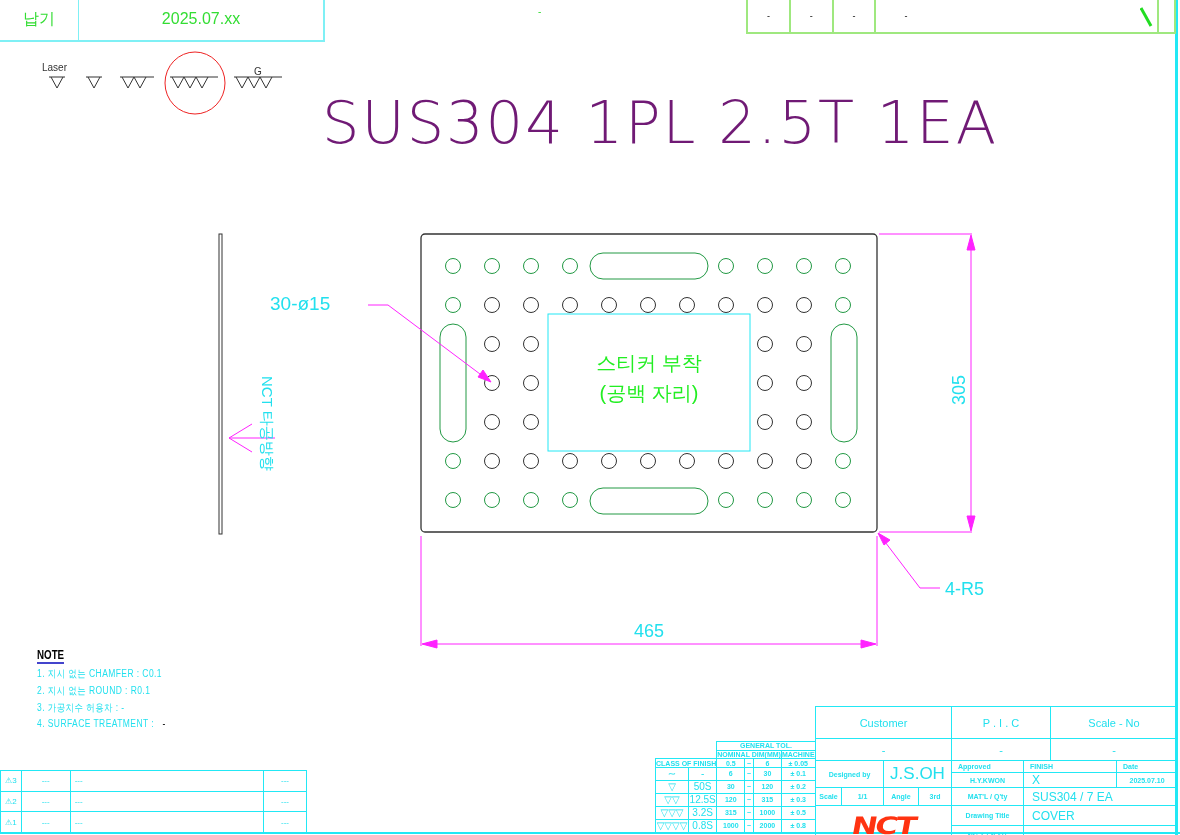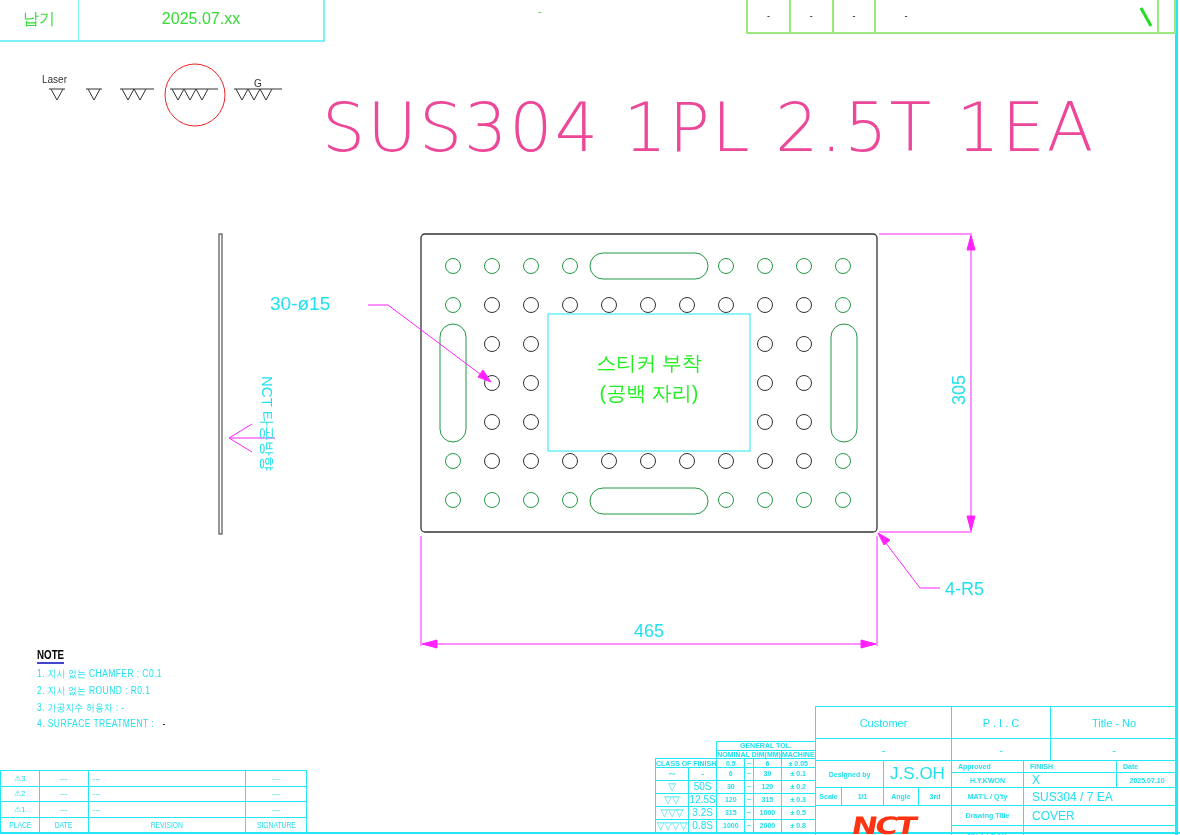--- a/index.html
+++ b/index.html
@@ -12,21 +12,21 @@
   #due-box .c2{left:79px;width:244px;}
   
   #bom{left:746px;top:-2px;width:430px;height:36px;}
   #bom table{border-collapse:collapse;width:100%;height:100%;}
   #bom td{border:2px solid #9fe87f;font-size:9px;text-align:center;padding:0;color:#000;font-family:"Liberation Sans Narrow","Liberation Sans",sans-serif;}
   #bom td.h{font-weight:bold;letter-spacing:-0.3px;transform:scaleX(0.8);}
   
   #frame-right{left:1175px;top:0;width:3px;height:835px;background:#22e8f5;}
   #frame-bottom{left:0;top:832px;width:1180px;height:2px;background:#22e8f5;}
   
-  #big-title{left:322px;top:88px;font-size:68px;color:#ec4899;font-family:"DejaVu Sans",sans-serif;font-weight:300;letter-spacing:2px;white-space:nowrap;}
+  #big-title{left:322px;top:88px;font-size:59px;color:#701a75;font-family:"DejaVu Sans",sans-serif;font-weight:300;letter-spacing:2px;white-space:nowrap;}
   
   #symbols{left:32px;top:70px;}
   .tri-label{position:absolute;font-size:10px;color:#333;}
   
   #note{left:37px;top:645px;}
   #note .title{font-size:13px;color:#000;font-weight:bold;border-bottom:2px solid #4444cc;display:inline-block;transform:scaleX(0.75);transform-origin:left;letter-spacing:0;}
   #note .line{font-size:10px;color:#22e0ee;margin-top:3px;transform:scaleX(0.85);transform-origin:left;white-space:nowrap;letter-spacing:0.5px;}
   #note .dash{color:#000;}
   
   #rev{left:0;top:770px;width:307px;height:63px;}
@@ -74,21 +74,21 @@
       <td></td>
     </tr>
   </tbody>
     </table>
 </div>
 
 <svg class="abs" style="left:1140px;top:0" width="40" height="60">
   <line x1="1" y1="8" x2="11" y2="26" stroke="#22dd22" stroke-width="3"></line>
 </svg>
 
-<div class="abs" id="symbols" style="left:0;top:60px;width:320px;height:70px;">
+<div class="abs" id="symbols" style="left:0;top:48px;width:320px;height:70px;">
   <span class="tri-label" style="left:42px;top:14px">Laser</span>
   <span class="tri-label" style="left:254px;top:18px">G</span>
   <svg width="320" height="70" style="position:absolute;left:0;top:0">
     <g fill="none" stroke="#333" stroke-width="1">
       <g>
           <line x1="49" y1="29" x2="65" y2="29"></line>
           <polyline points="51,29 57,40 63,29"></polyline>
         </g>
       <g>
           <line x1="86" y1="29" x2="102" y2="29"></line>
@@ -242,26 +242,20 @@
       <td class="center">---</td>
       <td>---</td>
       <td class="center">---</td>
     </tr>
     <tr>
       <td class="center">⚠1</td>
       <td class="center">---</td>
       <td>---</td>
       <td class="center">---</td>
     </tr>
-    <tr class="head">
-      <td>PLACE</td>
-      <td>DATE</td>
-      <td>REVISION</td>
-      <td>SIGNATURE</td>
-    </tr>
   </tbody>
     </table>
 </div>
 
 <div class="abs" id="tol">
   <table>
     <tbody>
         <tr>
       <td class="blank" colspan="2"></td>
       <td colspan="4">GENERAL TOL.</td>
@@ -332,21 +326,21 @@
       <col style="width:72px">
         <col style="width:27px">
         <col style="width:36px">
         <col style="width:30px">
         <col style="width:61px">
     </colgroup>
     <tbody>
         <tr style="height:32px">
       <td colspan="4" class="lg">Customer</td>
       <td colspan="2" class="lg">P . I . C</td>
-      <td colspan="3" class="lg">Title - No</td>
+      <td colspan="3" class="lg">Scale - No</td>
     </tr>
     <tr style="height:22px">
       <td colspan="4" class="lg">-</td>
       <td colspan="2" class="lg">-</td>
       <td colspan="3" class="lg">-</td>
     </tr>
     <tr style="height:12px">
       <td colspan="2" rowspan="2">Designed by</td>
       <td colspan="2" rowspan="2" class="lg" style="font-size:17px">J.S.OH</td>
       <td class="left">Approved</td>

